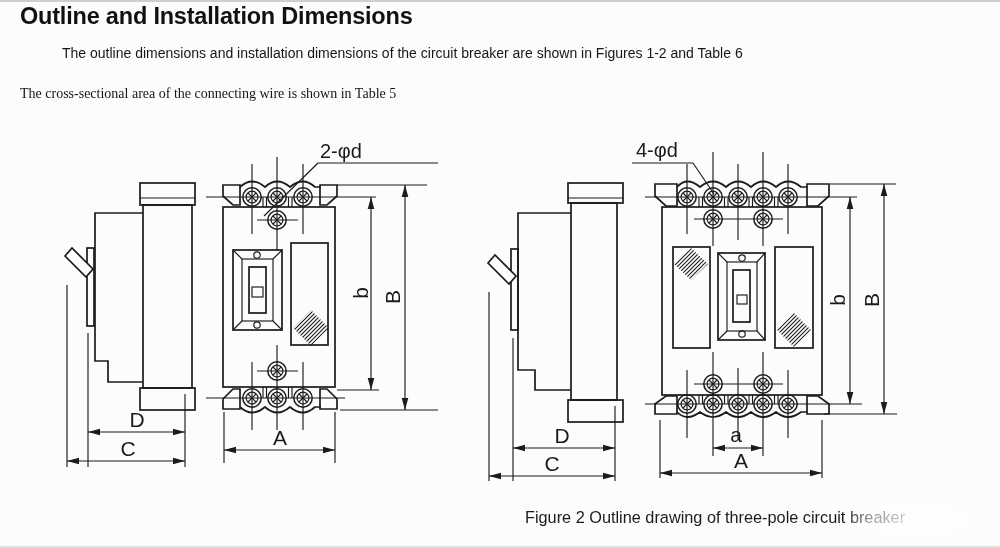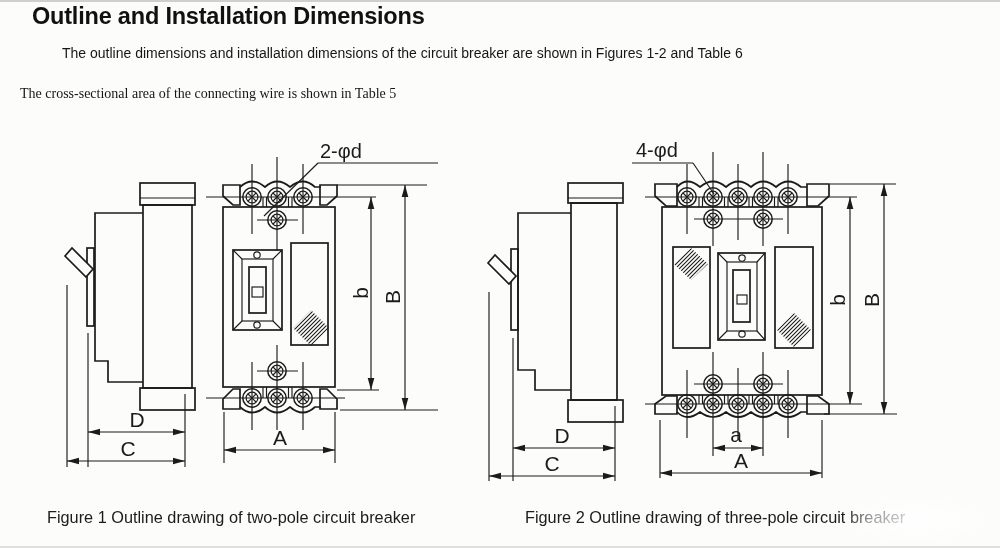--- a/index.html
+++ b/index.html
@@ -1,19 +1,19 @@
 <!DOCTYPE html>
 <html><head>
 <meta charset="utf-8">
 <style>
   html,body{margin:0;padding:0;background:#f4f4f2;}
   .page{position:relative;width:1000px;height:548px;background:#fcfcfb;overflow:hidden;
         font-family:"Liberation Sans","DejaVu Sans",sans-serif;color:#1a1a1a;}
   .abs{position:absolute;}
-  .title{left:32px;top:3px;font-size:23.5px;font-weight:bold;letter-spacing:-0.2px;color:#111;}
+  .title{left:20px;top:3px;font-size:23.5px;font-weight:bold;letter-spacing:-0.2px;color:#111;}
   .para{font-size:14px;color:#161616;white-space:nowrap;}
   .cap{font-size:16.3px;color:#1c1c1c;white-space:nowrap;}
   svg{position:absolute;left:0;top:0;}
   svg text{font-family:"Liberation Sans","DejaVu Sans",sans-serif;fill:#1b1b1b;}
   .o{fill:none;stroke:#1b1b1b;stroke-width:1.7;stroke-linejoin:miter;stroke-linecap:butt;}
   .t{fill:none;stroke:#1b1b1b;stroke-width:1.15;}
   .dim{fill:none;stroke:#1b1b1b;stroke-width:1.15;}
   .lbl{font-size:21px;}
   .co{font-size:20px;}
   .hatch{fill:url(#xh);stroke:none;}
@@ -261,19 +261,18 @@
         <line class="t" x1="513" y1="338" x2="513" y2="481"></line>
         <line class="t" x1="615" y1="406" x2="615" y2="481"></line>
         <line class="dim" x1="513" y1="448" x2="615" y2="448" marker-start="url(#aS)" marker-end="url(#aE)"></line>
         <text class="lbl" text-anchor="middle" x="562" y="443">D</text>
         <line class="dim" x1="489" y1="476" x2="615" y2="476" marker-start="url(#aS)" marker-end="url(#aE)"></line>
         <text class="lbl" text-anchor="middle" x="552" y="471">C</text>
       </g>
     </g>
   </svg>
 
-  <div class="abs cap" style="left:47px;top:508px;">Figure 1 Outline drawing of two-pole circuit breaker</div>
   <div class="abs cap" style="left:525px;top:508px;">Figure 2 Outline drawing of three-pole circuit breaker</div>
 
   <div class="abs wmark"></div>
   <div class="abs edge-top"></div>
   <div class="abs edge-bot"></div>
 </div>
 
 </body></html>

